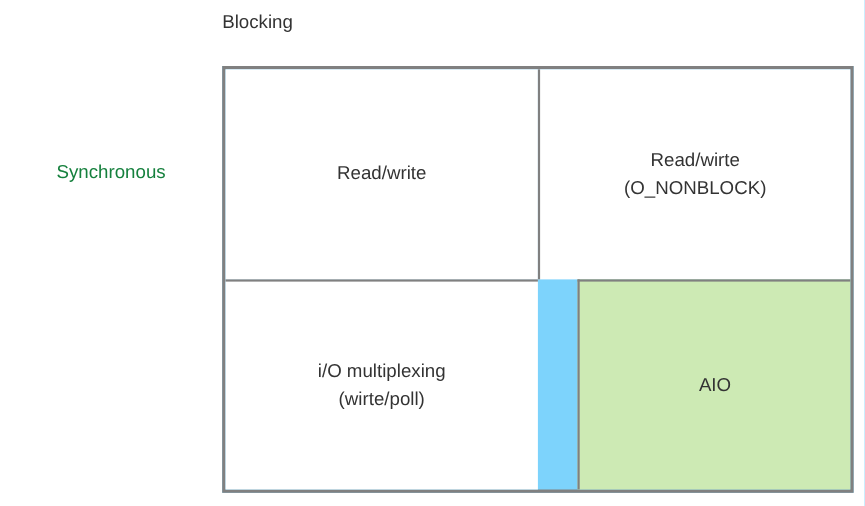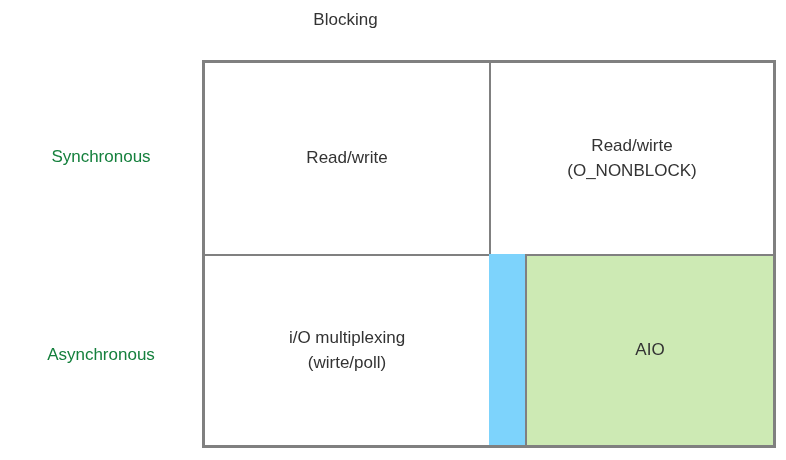--- a/index.html
+++ b/index.html
@@ -21,21 +21,21 @@
     width: 786px;
     height: 460px;
   }
 
   
   .col-header {
     position: absolute;
     top: 8px;
     height: 24px;
     line-height: 24px;
-    text-align: center;
+    text-align: left;
     font-size: 17px;
     color: #333333;
     white-space: nowrap;
   }
   #col-header-0 { left: 202px; width: 287px; }
   #col-header-1 { left: 489px; width: 287px; }
 
   
   .row-header {
     position: absolute;
@@ -96,21 +96,20 @@
   }
 </style>
 </head>
 <body>
 
 <div id="diagram">
 
   <div id="col-header-0" class="col-header">Blocking</div>
 
   <div id="row-header-0" class="row-header">Synchronous</div>
-  <div id="row-header-1" class="row-header">Asynchronous</div>
 
   <div id="matrix">
     <div class="grid">
 
       <div class="cell col-0 row-0">
         <span class="cell-text">Read/write</span>
       </div>
 
       <div class="cell col-1 row-0">
         <span class="cell-text">Read/wirte

